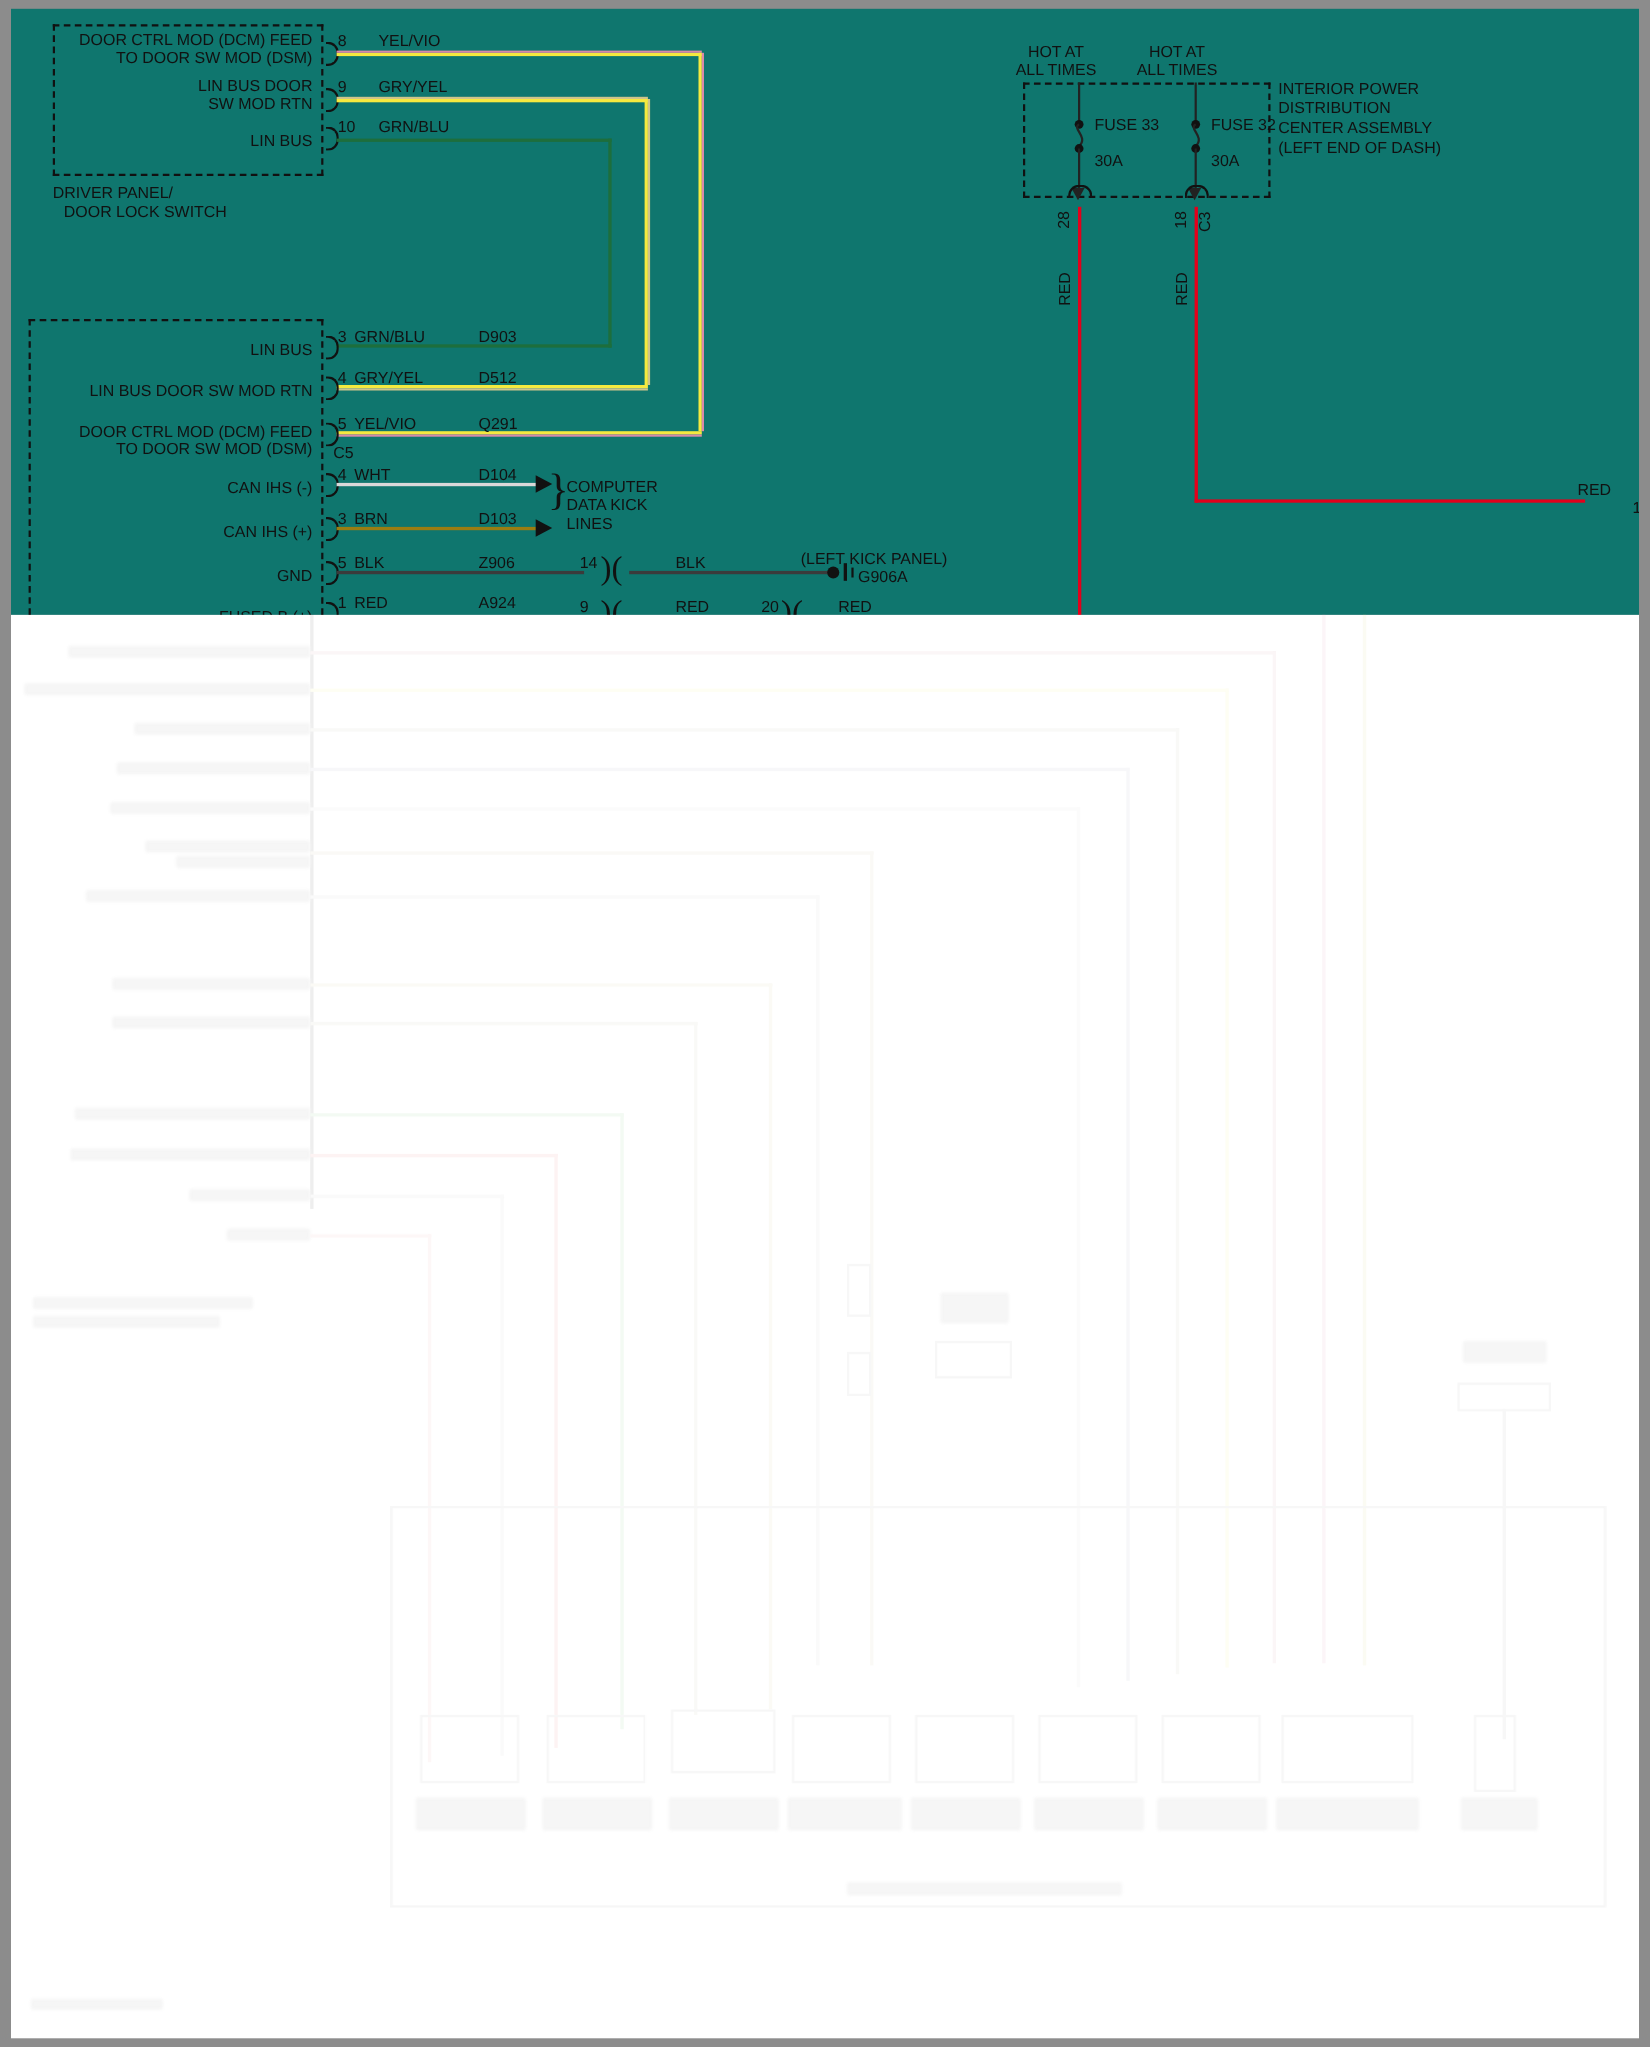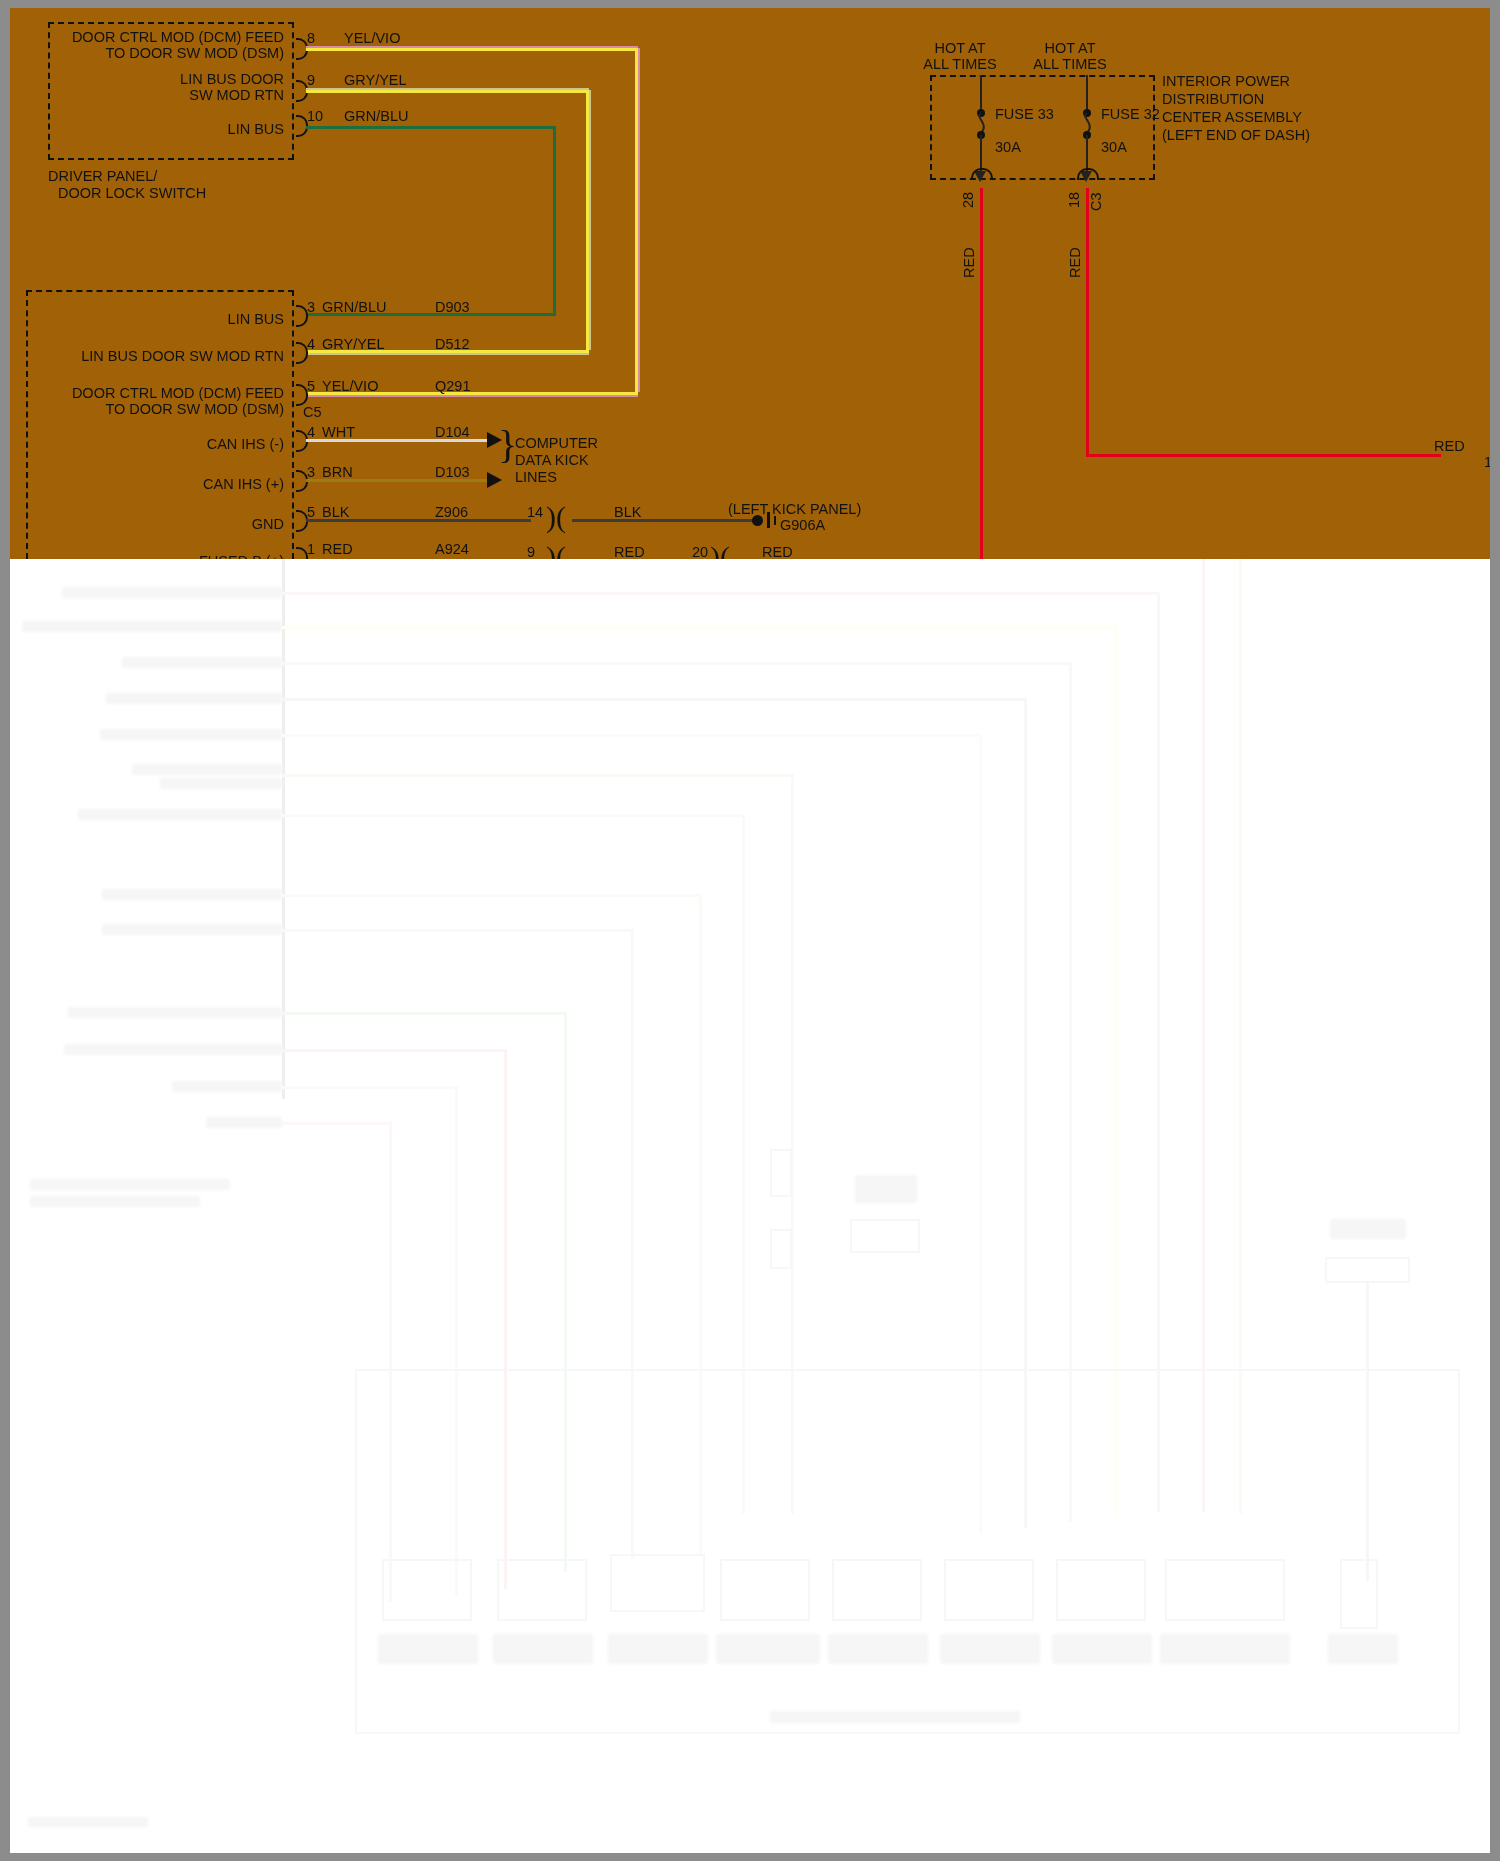--- a/index.html
+++ b/index.html
@@ -1,20 +1,20 @@
 <!DOCTYPE html>
 <html><head>
 <meta charset="utf-8">
 <style>
   html,body{margin:0;padding:0;background:#8c8c8c;}
   body{font-family:"Liberation Sans",sans-serif;}
   .page{position:relative;width:1500px;height:1861px;background:#8c8c8c;overflow:hidden;}
 
   
-  .sheet-top{position:absolute;left:10px;top:8px;width:1480px;height:551px;background:#a16207;overflow:hidden;}
+  .sheet-top{position:absolute;left:10px;top:8px;width:1480px;height:551px;background:#0f766e;overflow:hidden;}
   
   .sheet-bot{position:absolute;left:10px;top:559px;width:1480px;height:1294px;background:#ffffff;overflow:hidden;}
   .fade{opacity:.085;filter:blur(0.4px);}
 
   .txt{position:absolute;white-space:pre;color:#111;font-size:14.5px;line-height:16px;}
   .txt.r{text-align:right;}
   .txt.c{text-align:center;}
   .txt.vert{transform-origin:left top;transform:rotate(-90deg);}
 
   .wire{position:absolute;}

